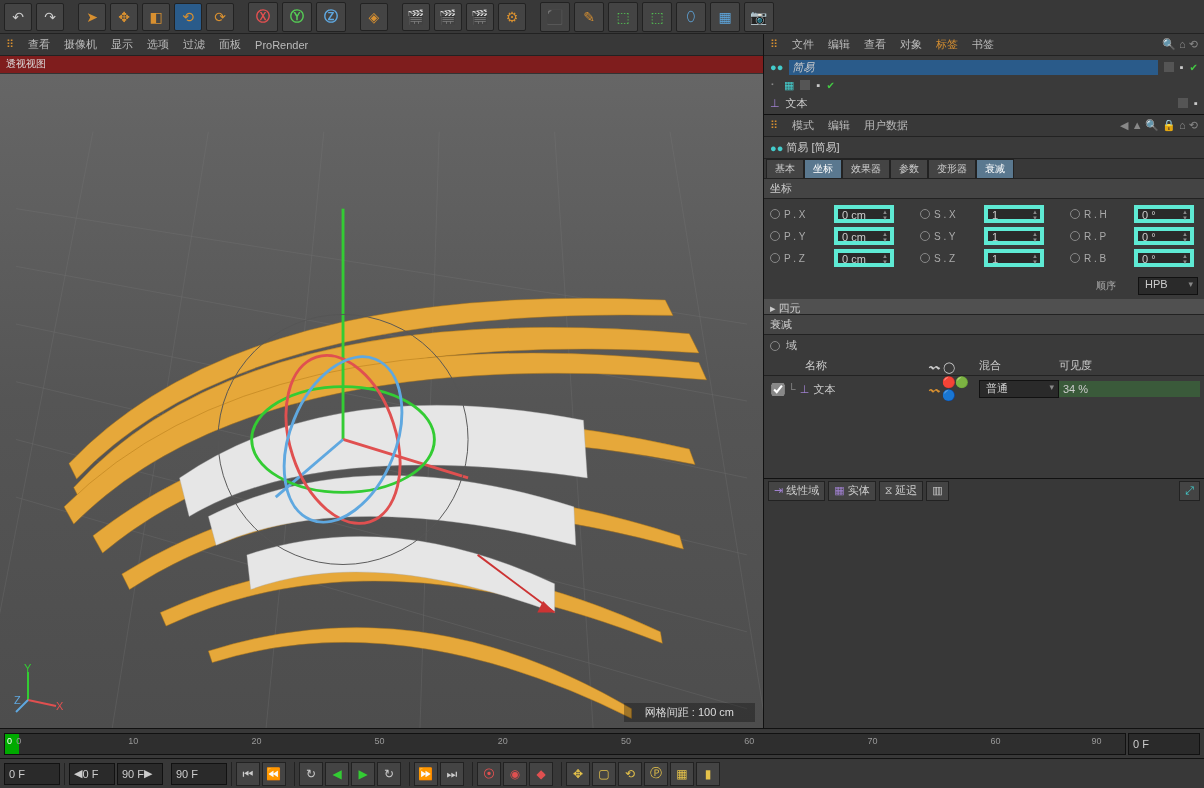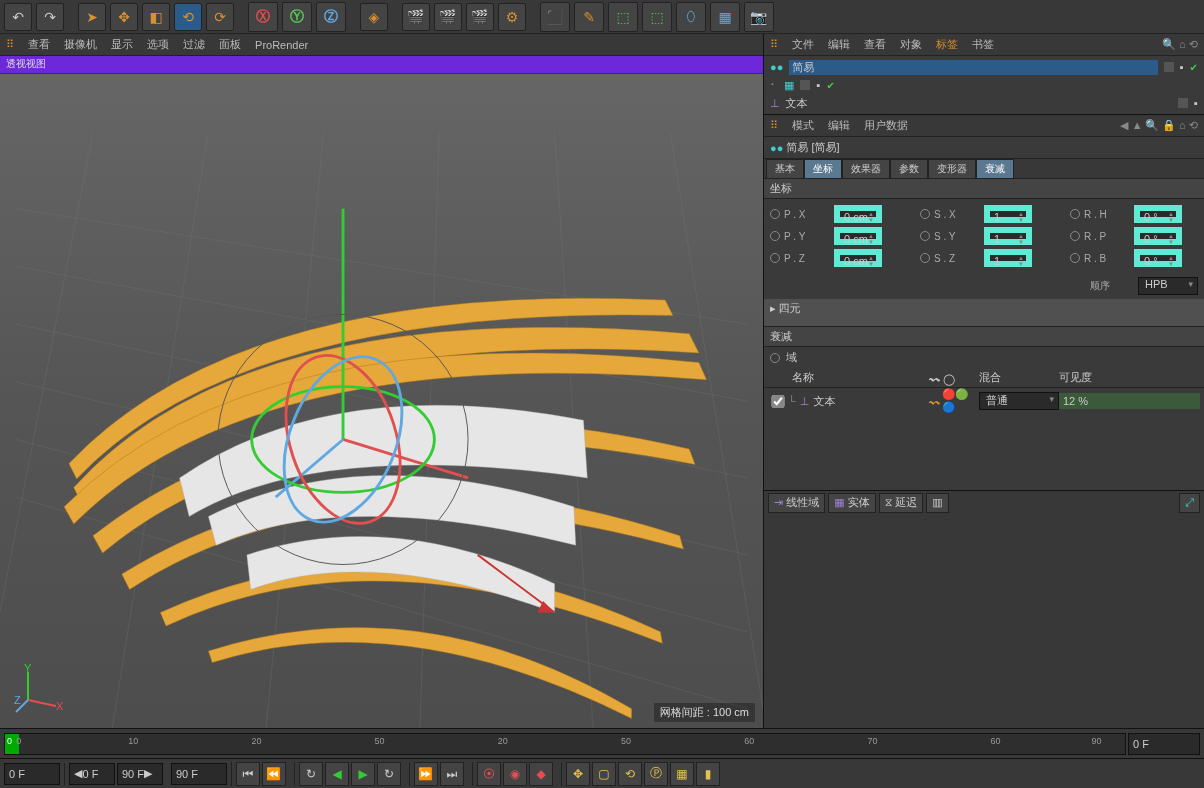--- a/index.html
+++ b/index.html
@@ -15,58 +15,58 @@
 .ic { font-size:14px; }
 
 
 .main { display:flex; height:calc(100% - 34px - 30px - 30px); }
 .left { flex:1; display:flex; flex-direction:column; border-right:1px solid #111; }
 .right { width:440px; display:flex; flex-direction:column; background:#383838; }
 
 
 .vpmenu { height:22px; background:#383838; border-bottom:1px solid #222; padding:0 6px; gap:14px; }
 .vpmenu span { color:#bbb; cursor:pointer; }
-.crumb { height:18px; background:#6d28d9; color:#ddd; padding:1px 6px; font-size:10px; border-bottom:1px solid #333;}
+.crumb { height:18px; background:#7f1d1d; color:#ddd; padding:1px 6px; font-size:10px; border-bottom:1px solid #333;}
 .viewport { flex:1; background:linear-gradient(#666 0%,#555 50%,#4d4d4d 100%); position:relative; overflow:hidden; }
-.gridinfo { position:absolute; right:8px; bottom:6px; background:rgba(0,0,0,.3); padding:2px 6px; color:#ddd; font-size:11px; }
+.gridinfo { position:absolute; right:8px; bottom:6px; background:rgba(0,0,0,.3); padding:2px 21px; color:#ddd; font-size:11px; }
 .axisgizmo { position:absolute; left:14px; bottom:14px; width:50px; height:50px; }
 
 
 .panelhdr { height:22px; background:#383838; border-bottom:1px solid #222; padding:0 6px; gap:14px; }
 .panelhdr span { color:#bbb; cursor:pointer; }
 .panelhdr .hi { color:#d89030; }
 .objtree { background:#3a3a3a; padding:2px 0; border-bottom:1px solid #111; }
 .objrow { height:18px; padding:0 6px; gap:6px; }
 .objrow .name { flex:1; }
-.objrow.sel .name { background:#2a5b8a; padding:0 3px;}
+.objrow.sel .name { background:#2a5b8a; padding:0 3px;font-style:italic;}
 .chk { width:10px;height:10px;background:#555;display:inline-block; }
 .chkg { color:#4c4; font-size:10px; }
 
 
 .attrpanel { flex:1; display:flex; flex-direction:column; }
 .attrtitle { height:22px; background:#3a3a3a; padding:3px 6px; border-bottom:1px solid #222; }
 .tabs { height:20px; background:#383838; padding:0 2px; gap:0; border-bottom:1px solid #222; }
 .tab { padding:2px 8px; background:#444; border:1px solid #222; cursor:pointer; font-size:10px;}
 .tab.act { background:#5a788f; color:#fff;}
 .section { background:#3a3a3a; }
 .secthdr { height:20px; background:#444; padding:2px 6px; border-bottom:1px solid #222; cursor:pointer;}
-.secthdr2 { height:28px; background:#505050; padding:2px 6px; border-bottom:1px solid #222; cursor:pointer;}
+.secthdr2 { height:16px; background:#505050; padding:2px 6px; border-bottom:1px solid #222; cursor:pointer;}
 .coordgrid { display:grid; grid-template-columns:auto 1fr auto 1fr auto 1fr; gap:4px 22px; padding:6px;}
 .fld { display:flex; align-items:center; gap:4px;}
 .flabel { color:#aaa; font-size:10px; min-width:28px;}
 .radio { width:10px;height:10px;border:1px solid #888;border-radius:50%; }
-.numin { background:#2a2a2a; border:6px solid #5eead4; height:18px; padding:0 4px; color:#ccc; width:48px; position:relative;}
+.numin { background:#2a2a2a; border:4px solid #5eead4; height:18px; padding:0 4px; color:#ccc; width:60px; position:relative;}
 .numspin { position:absolute; right:0; top:0; width:10px; height:100%; display:flex; flex-direction:column;}
 .numspin div{flex:1;font-size:6px;text-align:center;color:#888;}
-.orderrow { padding:4px 6px; display:flex; justify-content:flex-end; gap:20px; align-items:center;}
+.orderrow { padding:4px 6px; display:flex; justify-content:flex-end; gap:14px; align-items:center;}
 .combo { background:#2a2a2a; border:1px solid #111; height:18px; padding:0 18px 0 6px; position:relative; min-width:60px;}
 .combo::after { content:"▾"; position:absolute; right:4px; top:1px; color:#888; font-size:9px;}
 
 .fieldlist { background:#3a3a3a; }
-.fieldhdr { display:grid; grid-template-columns:20px 1fr 50px 80px 1fr; height:20px; align-items:center; padding:0 8px; border-bottom:1px solid #222; font-size:10px; color:#999;}
+.fieldhdr { display:grid; grid-template-columns:20px 1fr 50px 80px 1fr; height:20px; align-items:center; padding:0 21px; border-bottom:1px solid #222; font-size:10px; color:#999;}
 .fieldrow { display:grid; grid-template-columns:20px 1fr 50px 80px 1fr; height:22px; align-items:center; padding:0 4px;}
 .fieldrow .pct { background:#3a5a3a; height:16px; padding:0 4px; display:flex; align-items:center;}
 .toolbar2 { height:24px; background:#383838; border-top:1px solid #111; padding:2px 4px; gap:3px; margin-top:auto;}
 .tb2 { height:20px; padding:0 5px; background:#444; border:1px solid #222; display:flex; align-items:center; gap:3px; font-size:10px; cursor:pointer;}
 
 
 .timeline { height:30px; background:#383838; border-top:1px solid #111; display:flex; align-items:center; padding:0 4px; gap:2px;}
 .tlruler { flex:1; height:22px; background:#2e2e2e; position:relative; border:1px solid #111;}
 .tlmark { position:absolute; top:2px; font-size:9px; color:#999;}
 .tlhead { position:absolute; left:0; top:0; width:14px; height:100%; background:#0a0;}
@@ -399,21 +399,21 @@
               <span style="color:#888">└</span>
               <span class="purple">⊥</span>
               <span>文本</span>
             </span>
           <span class="row" style="gap:2px">
               <span class="orange">〰</span>
               <span>🔴🟢🔵</span>
             </span>
           <div class="combo"><span>普通</span></div>
           <div class="pct">
-              <span>12 %</span>
+              <span>34 %</span>
             </div>
         </div>
         <div style="height:80px"></div>
         <div class="toolbar2 row">
           <div class="tb2">
               <span class="purple">⇥</span>
               <span>线性域</span>
             </div>
           <div class="tb2">
               <span class="purple">▦</span>

